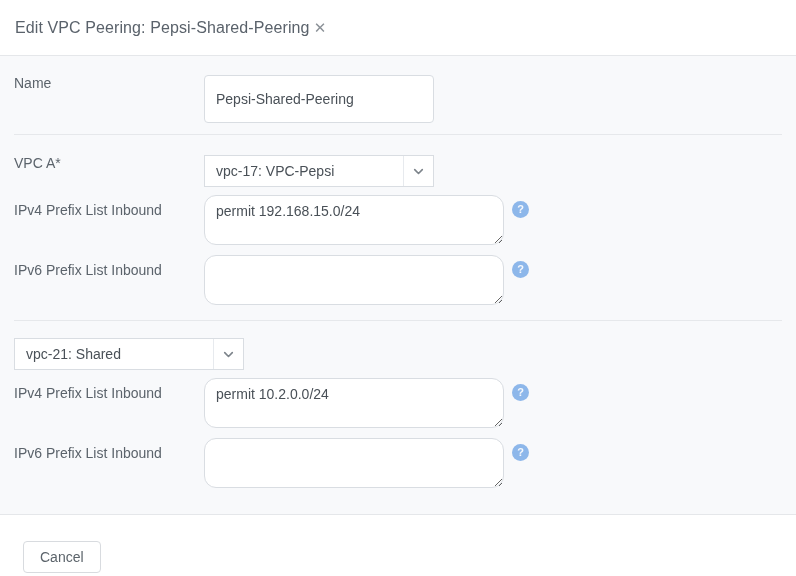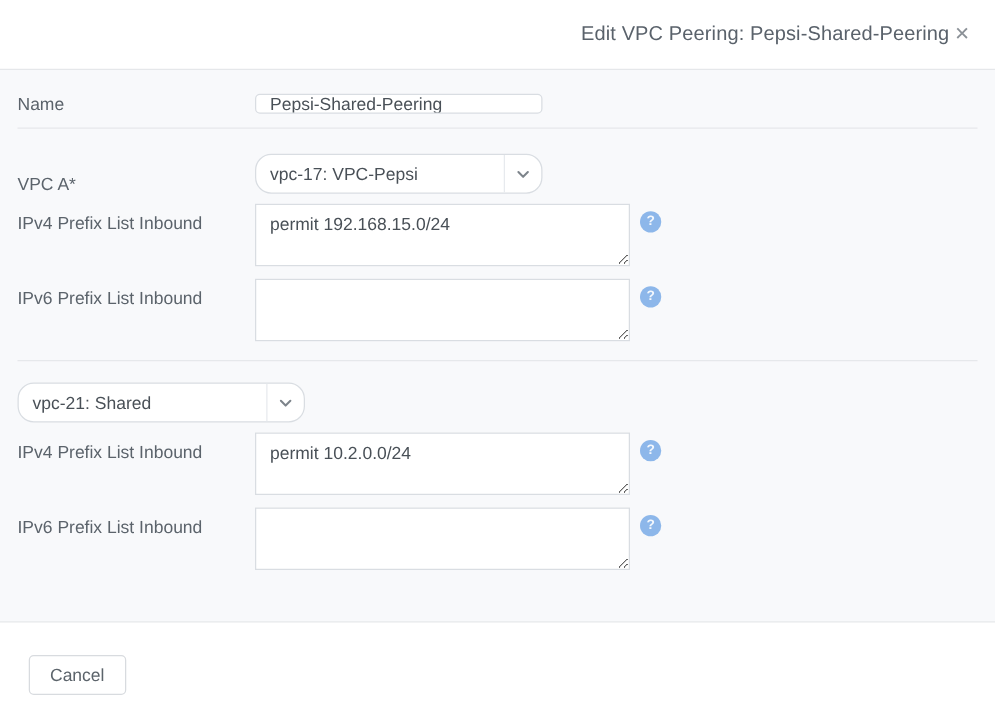--- a/index.html
+++ b/index.html
@@ -9,65 +9,65 @@
     width: 796px; height: 576px; overflow: hidden;
   }
   .modal {
     width: 796px; height: 576px; background: #fff;
     display: flex; flex-direction: column;
   }
   
   .modal-header {
     height: 56px; flex: 0 0 56px; background: #fff;
     border-bottom: 1px solid #e5e7ea;
-    display: flex; align-items: center; justify-content: flex-end;
+    display: flex; align-items: center; justify-content: flex-start;
     padding: 0 16px 0 15px;
   }
   .modal-title { font-size: 16px; color: #5a626b; font-weight: 400; letter-spacing: .1px; }
   .close-btn {
     background: none; border: none; cursor: pointer;
     font-size: 15px; line-height: 1; color: #8b9197; padding: 4px;
     font-family: "Liberation Sans", sans-serif;
   }
   
   .modal-body {
     flex: 1 1 auto; background: #f8f9fb;
     padding: 19px 14px 26px 14px;
   }
-  .form-row { display: flex; align-items: flex-end; }
+  .form-row { display: flex; align-items: flex-start; }
   .form-row.top-align { align-items: flex-start; }
   .form-label {
     flex: 0 0 190px; width: 190px; font-size: 14px; color: #5b636b;
   }
   .top-align .form-label { padding-top: 7px; }
   .field-wrap { display: flex; align-items: flex-start; }
 
   .text-input {
-    width: 230px; height: 16px; background: #fff;
+    width: 230px; height: 48px; background: #fff;
     border: 1px solid #d9dde2; border-radius: 4px;
     padding: 0 11px; font-size: 14px; color: #495057;
     font-family: "Liberation Sans", "DejaVu Sans", sans-serif;
     outline: none;
   }
   .select {
     width: 230px; height: 32px; background: #fff;
-    border: 1px solid #d9dde2; border-radius: 13px;
+    border: 1px solid #d9dde2; border-radius: 0;
     display: flex; align-items: stretch; cursor: pointer;
   }
   .select-value {
     flex: 1 1 auto; display: flex; align-items: center;
     padding: 0 11px; font-size: 14px; color: #495057; white-space: nowrap;
   }
   .select-divider { width: 1px; background: #e7eaee; margin: 0; }
   .select-caret {
     flex: 0 0 29px; display: flex; align-items: center; justify-content: center;
   }
   .textarea {
     width: 300px; height: 50px; background: #fff;
-    border: 1px solid #d9dde2; border-radius: 0;
+    border: 1px solid #d9dde2; border-radius: 12px;
     padding: 6px 11px; font-size: 14px; color: #495057;
     font-family: "Liberation Sans", "DejaVu Sans", sans-serif;
     resize: both; outline: none; line-height: 1.35;
   }
   .help-icon {
     width: 17px; height: 17px; border-radius: 50%;
     background: #8db7ea; color: #f4f8fd;
     font-size: 11px; font-weight: bold; line-height: 17px; text-align: center;
     margin: 6px 0 0 8px; flex: 0 0 17px; cursor: default; user-select: none;
   }

